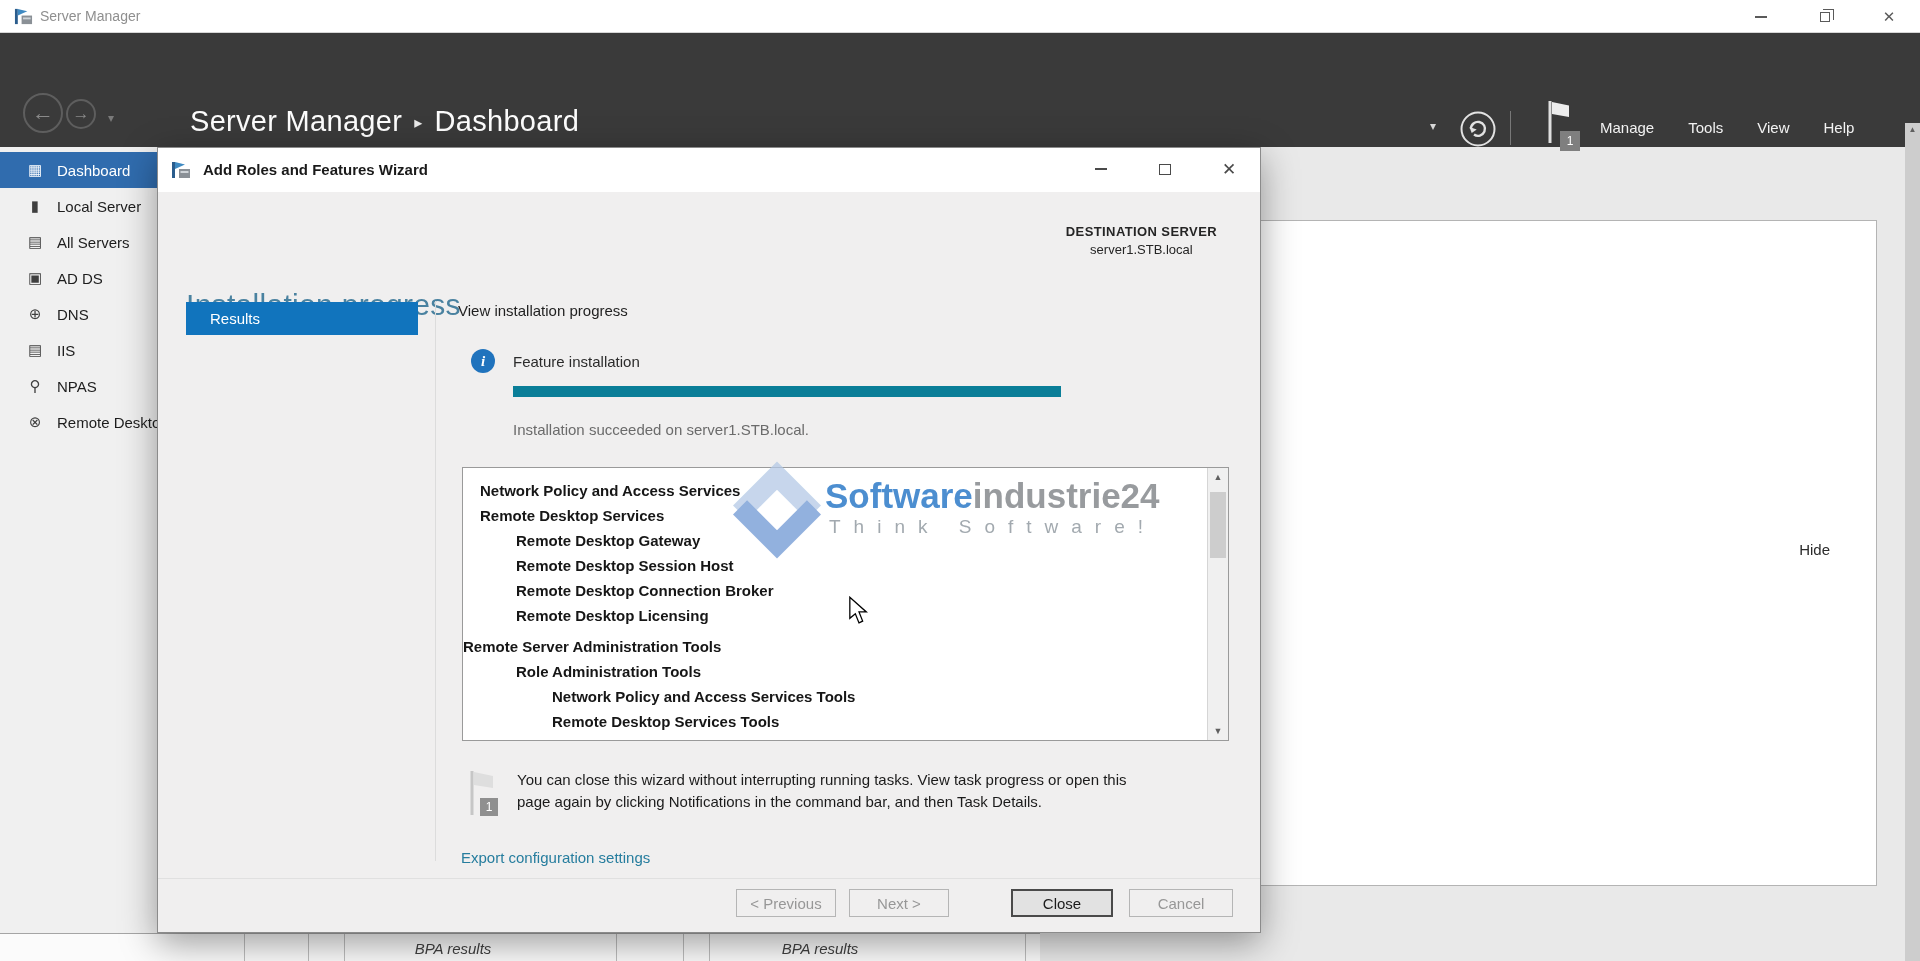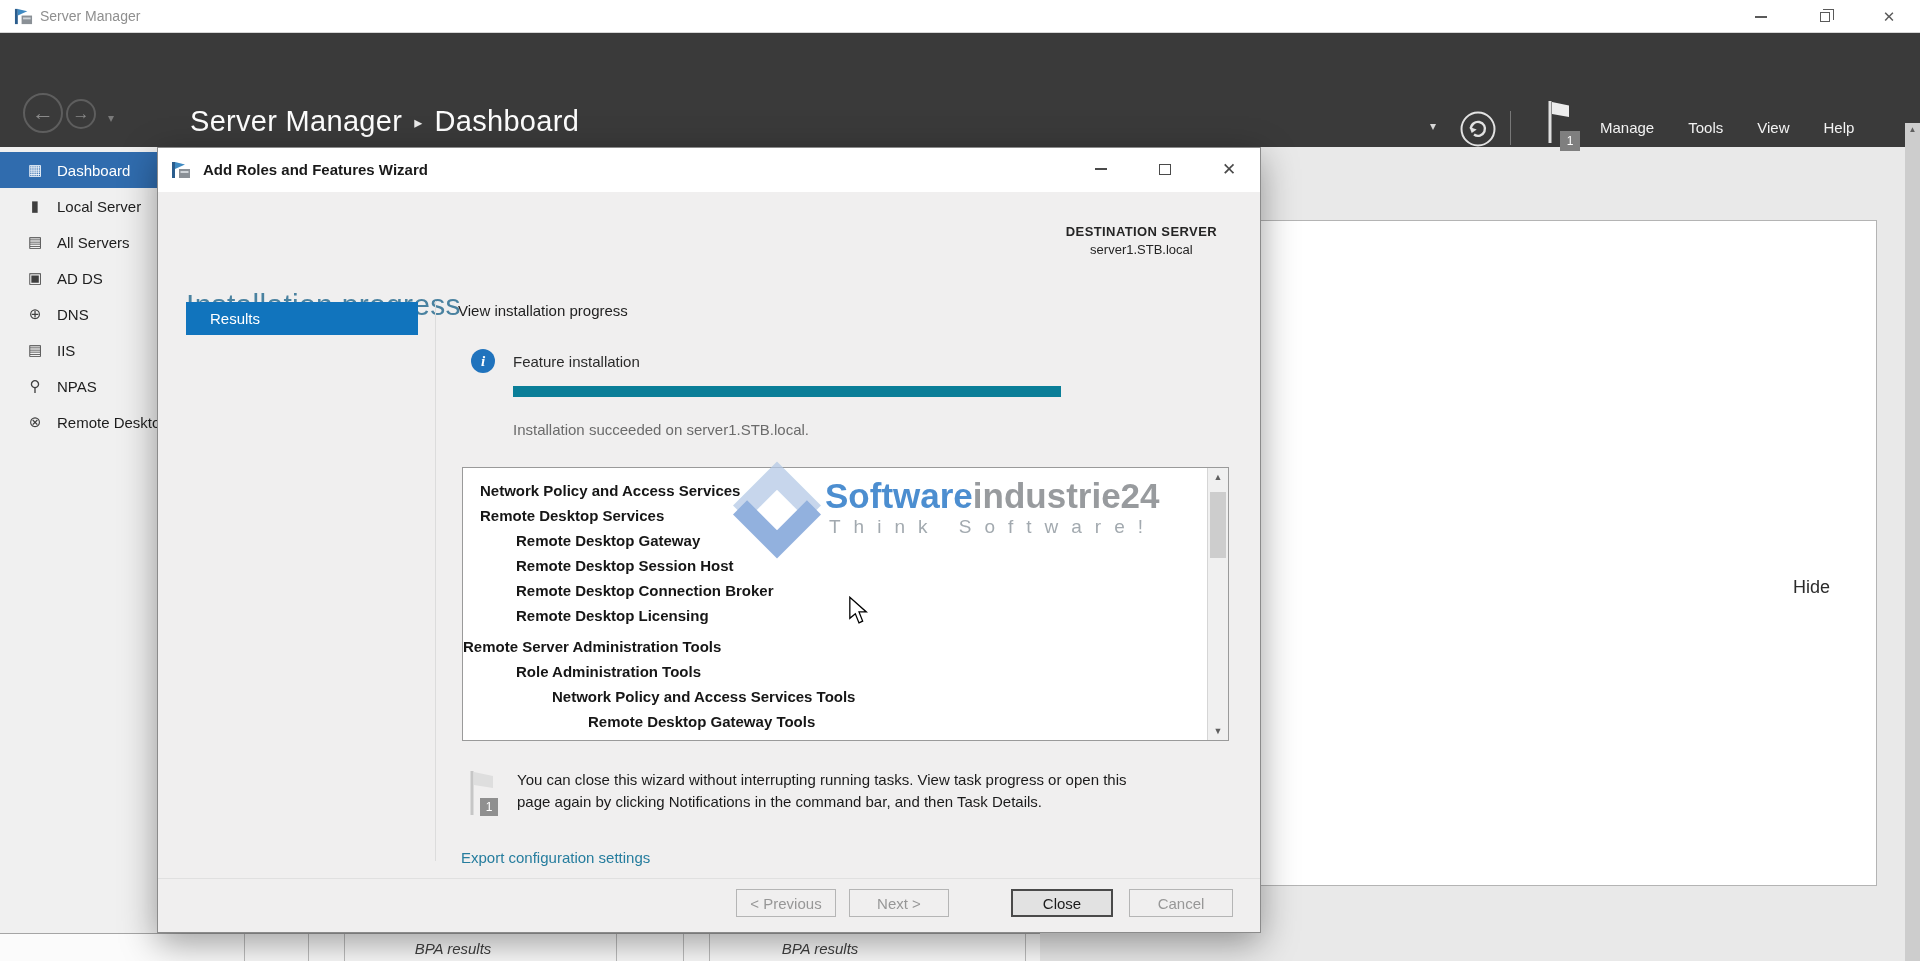--- a/index.html
+++ b/index.html
@@ -37,21 +37,21 @@
   
   .sidebar { position:absolute; left:0; top:147px; width:309px; height:814px; background:#f0f0f0; border-right:1px solid #c9c9c9; }
   .side-list { position:absolute; left:0; top:5px; width:100%; }
   .side-item { position:relative; height:36px; display:flex; align-items:center; color:#1d1d1d; font-size:15px; cursor:default; }
   .side-item .side-icon { position:absolute; left:24px; width:22px; text-align:center; font-size:15px; color:#3f3f3f; }
   .side-item .side-label { position:absolute; left:57px; white-space:nowrap; }
   .side-item.selected { background:#306cae; color:#ffffff; }
   .side-item.selected .side-icon { color:#ffffff; }
   
   .main-panel { position:absolute; left:313px; top:220px; width:1564px; height:666px; background:#ffffff; border:1px solid #b4b4b4; }
-  .hide-link { position:absolute; right:46px; top:320px; font-size:18px; color:#2b2b2b; cursor:default;margin-top:36px; }
+  .hide-link { position:absolute; right:46px; top:320px; font-size:15px; color:#2b2b2b; cursor:default; }
   
   .app-scroll { position:absolute; left:1905px; top:123px; width:15px; height:838px; background:#cdcdcd; }
   .app-scroll .up { position:absolute; left:0; top:2px; width:15px; text-align:center; font-size:8px; color:#606060; }
   
   .bpa-strip { position:absolute; left:0; top:933px; width:1040px; height:28px; background:#fbfbfb; border-top:1px solid #a5a5a5; }
   .vline { position:absolute; top:0; width:1px; height:28px; background:#bdbdbd; }
   .bpa-label { position:absolute; top:6px; font-size:15px; color:#414141; white-space:nowrap; transform:translateX(-50%);font-style:italic; }
   
   .wizard { position:absolute; left:157px; top:147px; width:1104px; height:786px; background:#f0efef; border:1px solid #8b8b8b; box-shadow:0 10px 34px rgba(0,0,0,.38); }
   .dlg-title { position:relative; height:44px; background:#ffffff; }
@@ -277,20 +277,21 @@
 
         <div class="feat" style="padding-left: 17px;">Network Policy and Access Services</div>
             <div class="feat" style="padding-left: 17px;">Remote Desktop Services</div>
             <div class="feat" style="padding-left: 53px;">Remote Desktop Gateway</div>
             <div class="feat" style="padding-left: 53px;">Remote Desktop Session Host</div>
             <div class="feat" style="padding-left: 53px;">Remote Desktop Connection Broker</div>
             <div class="feat" style="padding-left: 53px;">Remote Desktop Licensing</div>
             <div class="feat gap" style="">Remote Server Administration Tools</div>
             <div class="feat" style="padding-left: 53px;">Role Administration Tools</div>
             <div class="feat" style="padding-left: 89px;">Network Policy and Access Services Tools</div>
+            <div class="feat" style="padding-left: 89px;">Remote Desktop Services Tools</div>
             <div class="feat" style="padding-left: 125px;">Remote Desktop Gateway Tools</div>
           </div>
         <div class="lb-scroll">
           <div class="lb-arrow" style="top:4px">▲</div>
           <div class="lb-thumb"></div>
           <div class="lb-arrow" style="bottom:4px">▼</div>
         </div>
       </div>
 
       <div class="watermark">

